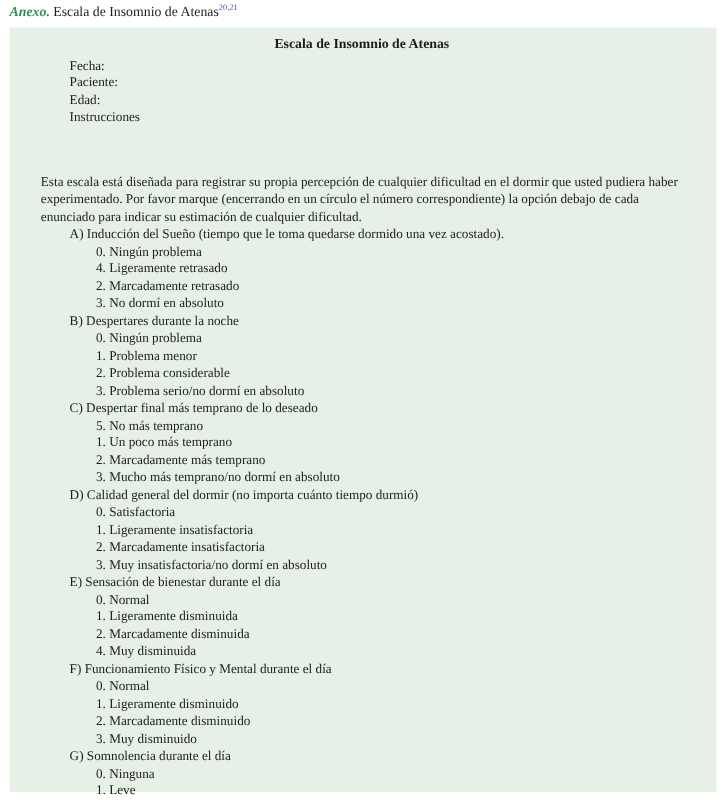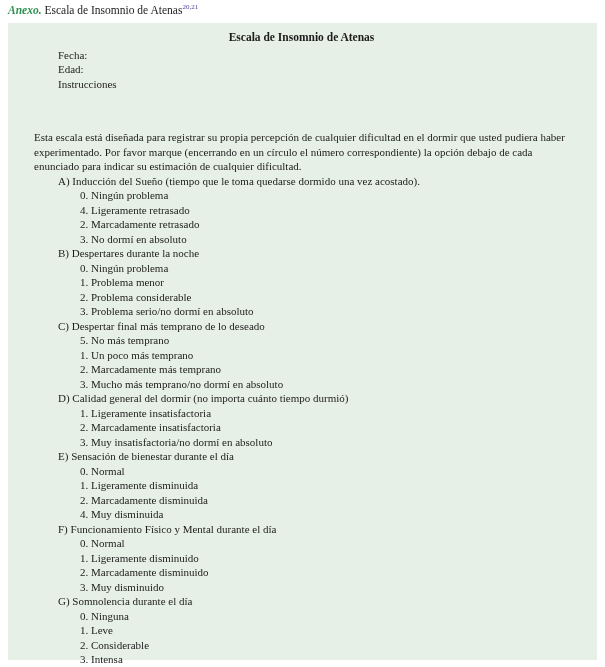--- a/index.html
+++ b/index.html
@@ -64,20 +64,21 @@
 <body>
 
 <div class="page">
 
   <div class="annex-heading"><span class="annex-label">Anexo.</span><span class="annex-title"> Escala de Insomnio de Atenas</span><sup class="cite">20,21</sup></div>
 
   <div class="scale-box">
     <div class="scale-title">Escala de Insomnio de Atenas</div>
 
     <div class="line">Fecha:</div>
+    <div class="line">Paciente:</div>
     <div class="line">Edad:</div>
     <div class="line">Instrucciones</div>
     <div class="para">Esta escala está diseñada para registrar su propia percepción de cualquier dificultad en el dormir que usted pudiera haber experimentado. Por favor marque (encerrando en un círculo el número correspondiente) la opción debajo de cada enunciado para indicar su estimación de cualquier dificultad.</div>
 
     <div class="question">
       <div class="line">A) Inducción del Sueño (tiempo que le toma quedarse dormido una vez acostado).</div>
       <div class="line opt">0. Ningún problema</div>
       <div class="line opt">4. Ligeramente retrasado</div>
       <div class="line opt">2. Marcadamente retrasado</div>
       <div class="line opt">3. No dormí en absoluto</div>
@@ -94,20 +95,21 @@
     <div class="question">
       <div class="line">C) Despertar final más temprano de lo deseado</div>
       <div class="line opt">5. No más temprano</div>
       <div class="line opt">1. Un poco más temprano</div>
       <div class="line opt">2. Marcadamente más temprano</div>
       <div class="line opt">3. Mucho más temprano/no dormí en absoluto</div>
     </div>
 
     <div class="question">
       <div class="line">D) Calidad general del dormir (no importa cuánto tiempo durmió)</div>
+      <div class="line opt">0. Satisfactoria</div>
       <div class="line opt">1. Ligeramente insatisfactoria</div>
       <div class="line opt">2. Marcadamente insatisfactoria</div>
       <div class="line opt">3. Muy insatisfactoria/no dormí en absoluto</div>
     </div>
 
     <div class="question">
       <div class="line">E) Sensación de bienestar durante el día</div>
       <div class="line opt">0. Normal</div>
       <div class="line opt">1. Ligeramente disminuida</div>
       <div class="line opt">2. Marcadamente disminuida</div>

